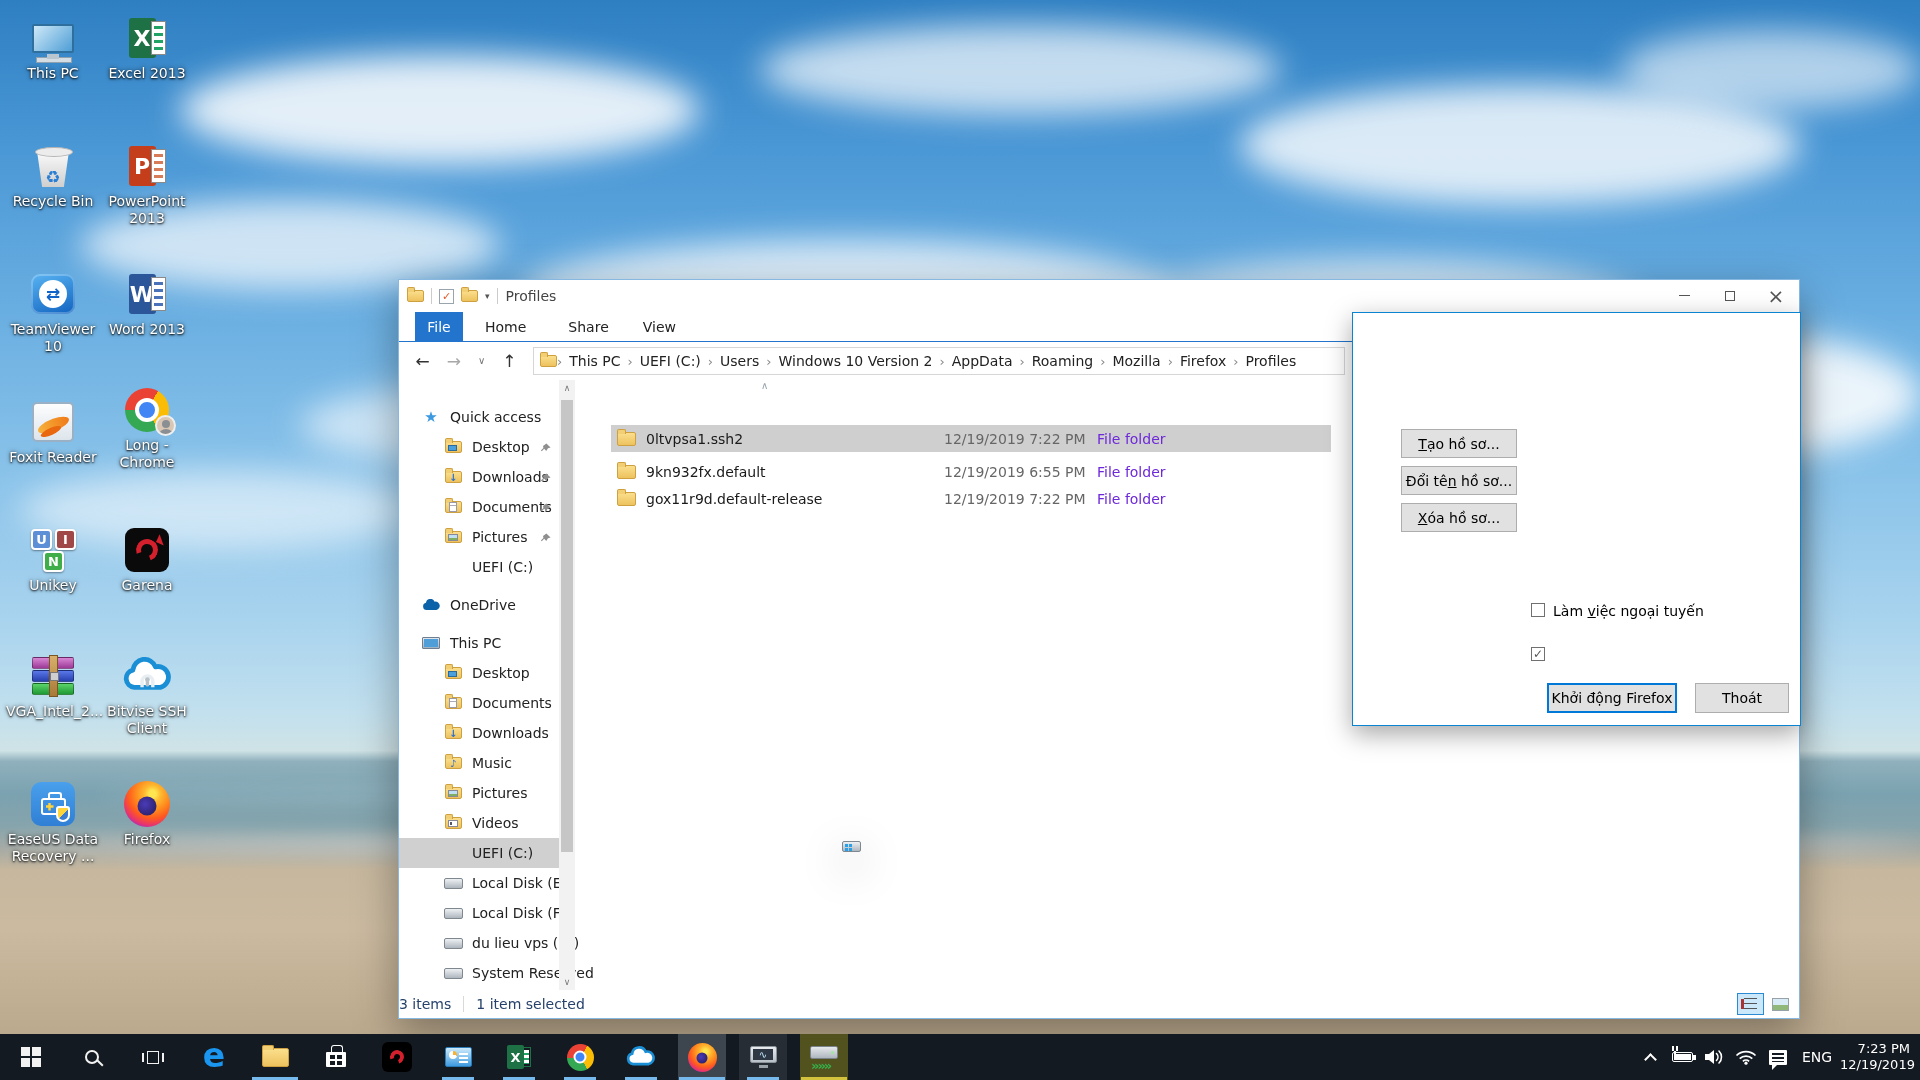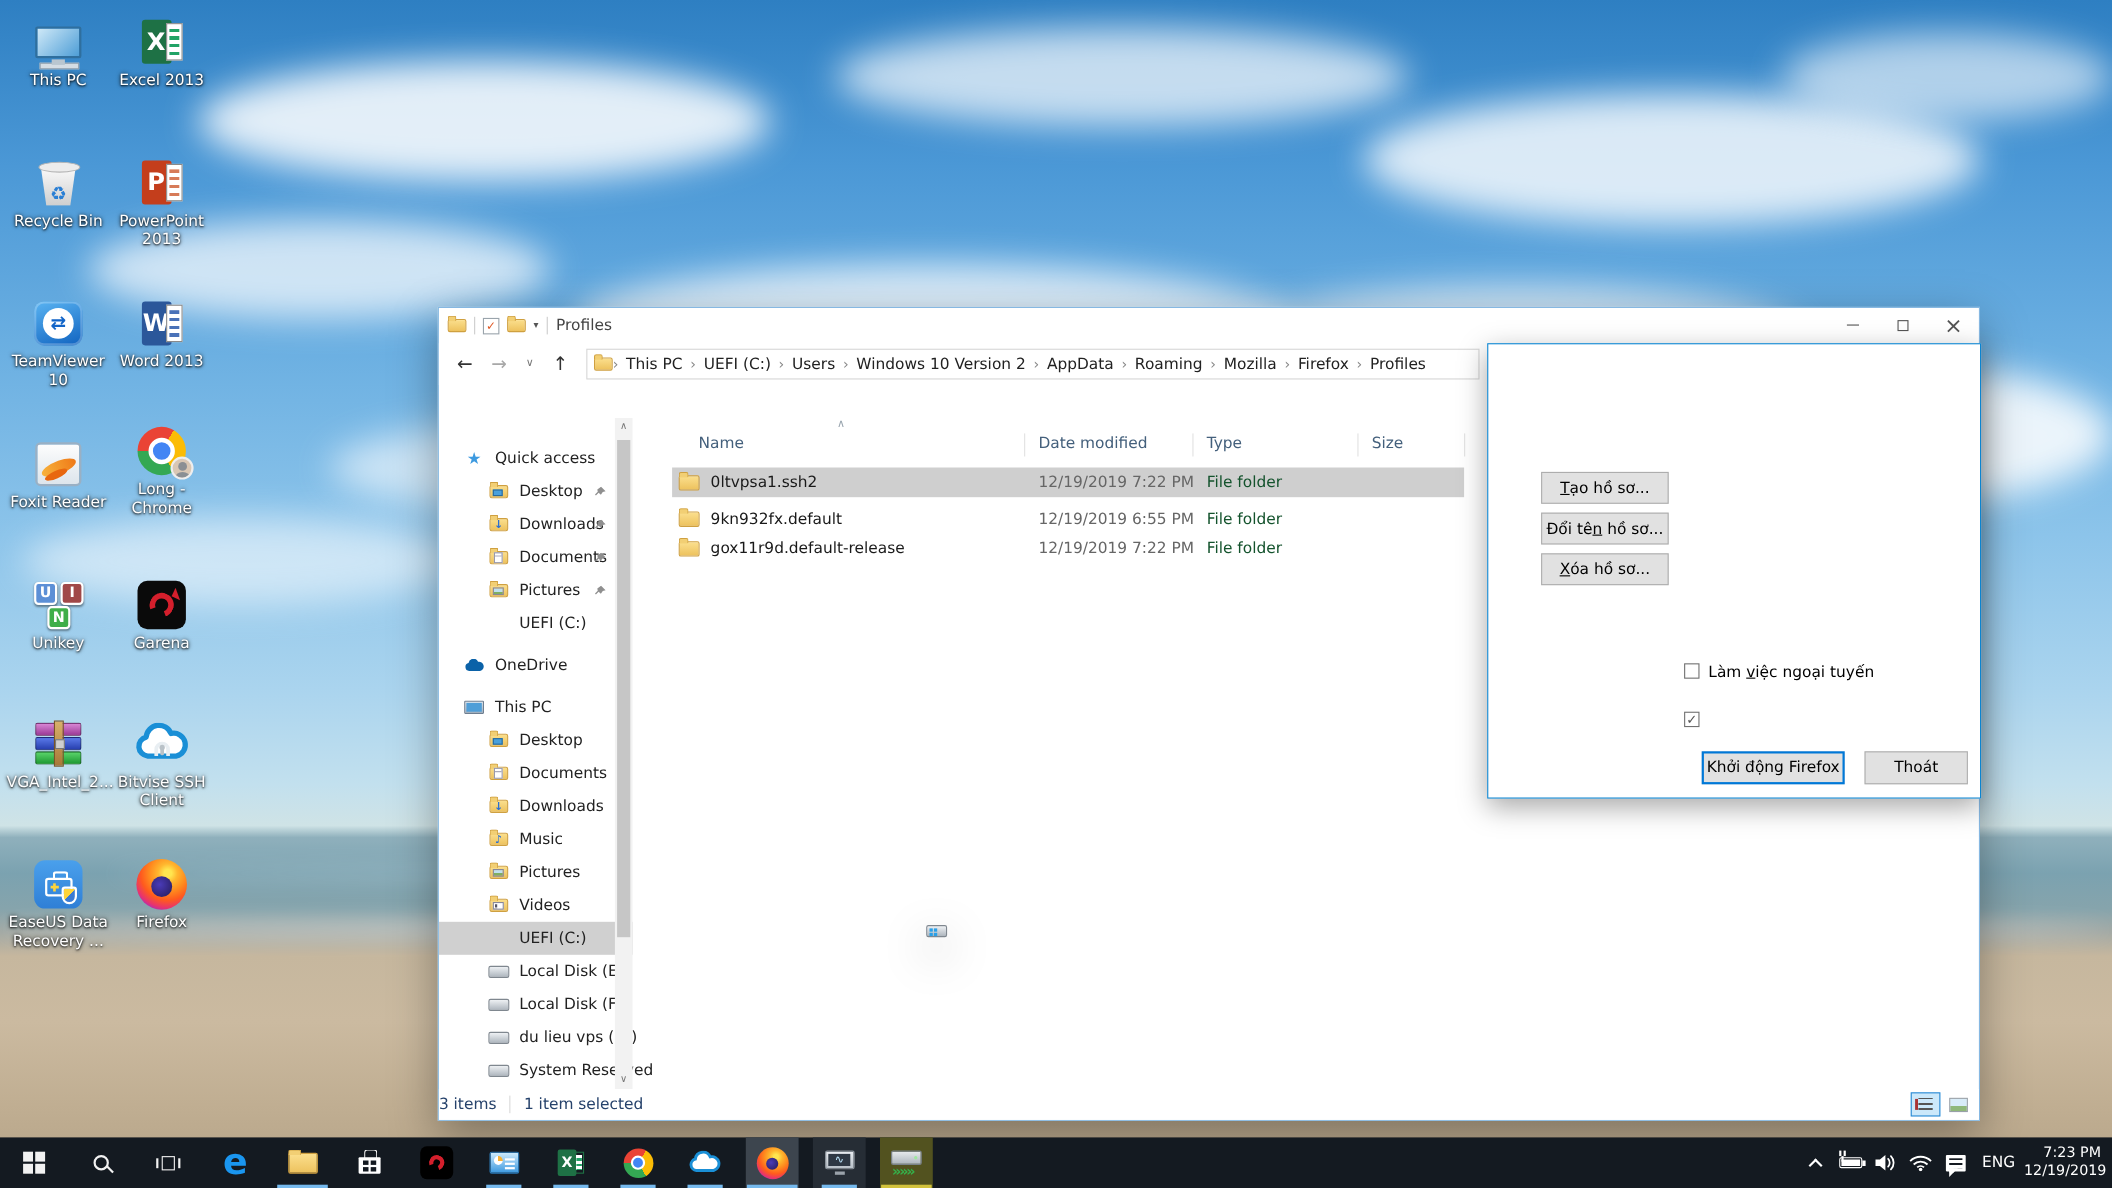--- a/index.html
+++ b/index.html
@@ -128,21 +128,21 @@
 .sortcaret{position:absolute;left:186px;top:0;color:#98a4ae;font-size:10px}
 .sortcaret::before{content:"∧"}
 .fhead{position:absolute;top:12px;left:0;right:0;height:26px;color:#44607c;font-size:14px}
 .fhead span{position:absolute;top:3px}
 .hsep{position:absolute;top:2px;width:1px;height:21px;background:#e2e2e2}
 .frow{position:absolute;left:36px;width:720px;height:27px;display:flex;align-items:center;font-size:14px}
 .frow.sel{background:#cfcfcf}
 .frow .fo{margin-left:6px}
 .frow .nm{margin-left:10px;color:#1a1a1a}
 .frow .dt{position:absolute;left:333px;color:#666}
-.frow .ty{position:absolute;left:486px;color:#14532d}
+.frow .ty{position:absolute;left:486px;color:#6d28d9}
 .statusbar{position:absolute;bottom:0;left:0;right:0;height:28px;display:flex;align-items:center;color:#26426b;font-size:14px;background:#fff}
 .statusbar .t1{}
 .ssep{width:1px;height:16px;background:#d9d9d9;margin:0 12px}
 .viewbtns{position:absolute;right:5px;bottom:3px;display:flex;gap:3px}
 .vb{width:27px;height:22px;border:1px solid transparent;display:flex;align-items:center;justify-content:center}
 .vb.details{background:#cbe8fa;border-color:#2a8ad4}
 .vb .dlines{width:13px;height:12px;background:repeating-linear-gradient(180deg,#555 0 1.5px,transparent 1.5px 4.8px);box-shadow:-4px 0 0 -1px #a33}
 .vb .thumb{width:17px;height:13px;border:1px solid #98a0a8;background:linear-gradient(180deg,#d8ecf8 55%,#8fb87a 55%)}
 
 .dlg{position:absolute;left:1352px;top:312px;width:449px;height:414px;background:#fff;border:1px solid #0a84d0;box-shadow:0 8px 24px rgba(0,0,0,.35);font-size:14px}
@@ -378,20 +378,27 @@
     <div class="wc">
       <div class="wmin">
           <i></i>
         </div>
       <div class="wmax">
           <i></i>
         </div>
       <div class="wclose"></div>
     </div>
   </div>
+  <div class="tabrow">
+    <div class="tab file">File</div>
+    <div class="tab" style="margin-left:8px">Home</div>
+    <div class="tab" style="margin-left:14px">Share</div>
+    <div class="tab" style="margin-left:6px">View</div>
+    <div class="ribexp"></div>
+  </div>
   <div class="navrow">
     <div class="nav">
       <span class="nb nback"></span>
       <span class="nb nfwd"></span>
       <span class="nb ndn"></span>
       <span class="nb nup"></span>
     </div>
     <div class="addr">
       <span class="fo s16"></span>
       <div class="crumb">
@@ -555,30 +562,20 @@
           <span class="lab">System Reserved</span>
         </div>
       <div class="sscroll">
         <span class="sarr up"></span>
         <div class="sthumb"></div>
         <span class="sarr dn"></span>
       </div>
     </div>
     <div class="filepane">
       <span class="sortcaret"></span>
-      <div class="fhead">
-        <span style="left:60px">Name</span>
-        <span style="left:369px">Date modified</span>
-        <span style="left:522px">Type</span>
-        <span style="left:672px">Size</span>
-        <i class="hsep" style="left:356px"></i>
-        <i class="hsep" style="left:509px"></i>
-        <i class="hsep" style="left:659px"></i>
-        <i class="hsep" style="left:756px"></i>
-      </div>
       <div class="frow sel" style="top:45px">
         <span class="fo s20"></span>
         <span class="nm">0ltvpsa1.ssh2</span>
         <span class="dt">12/19/2019 7:22 PM</span>
         <span class="ty">File folder</span>
       </div>
       <div class="frow" style="top:78px">
         <span class="fo s20"></span>
         <span class="nm">9kn932fx.default</span>
         <span class="dt">12/19/2019 6:55 PM</span>

